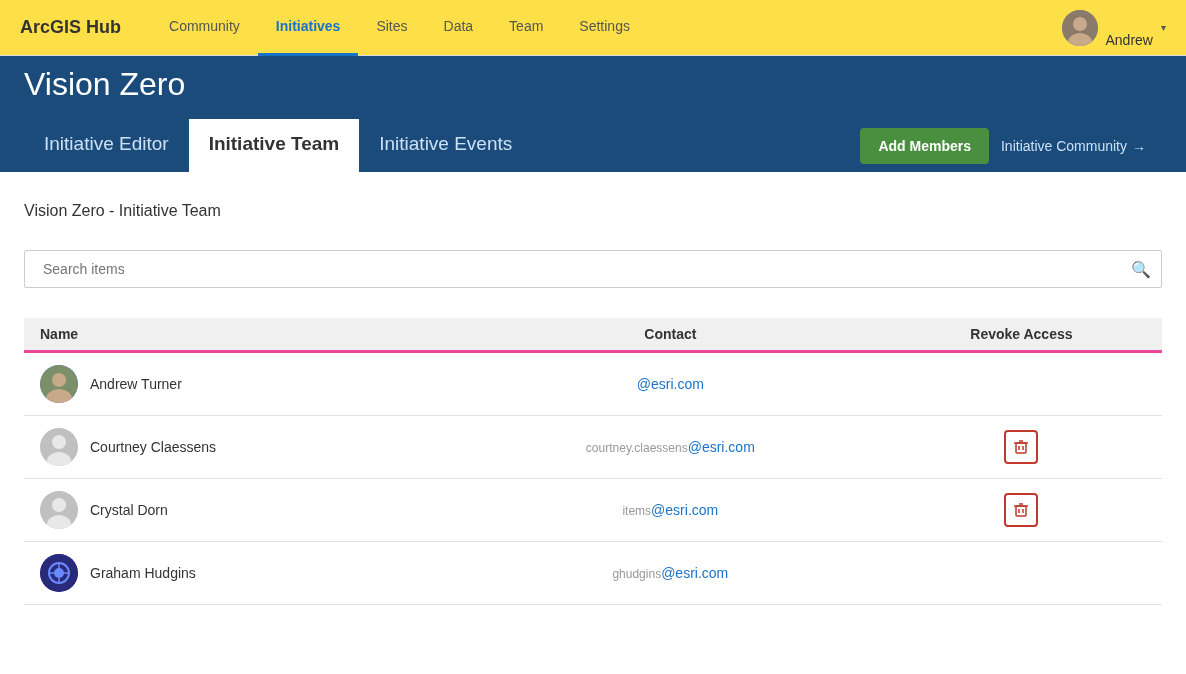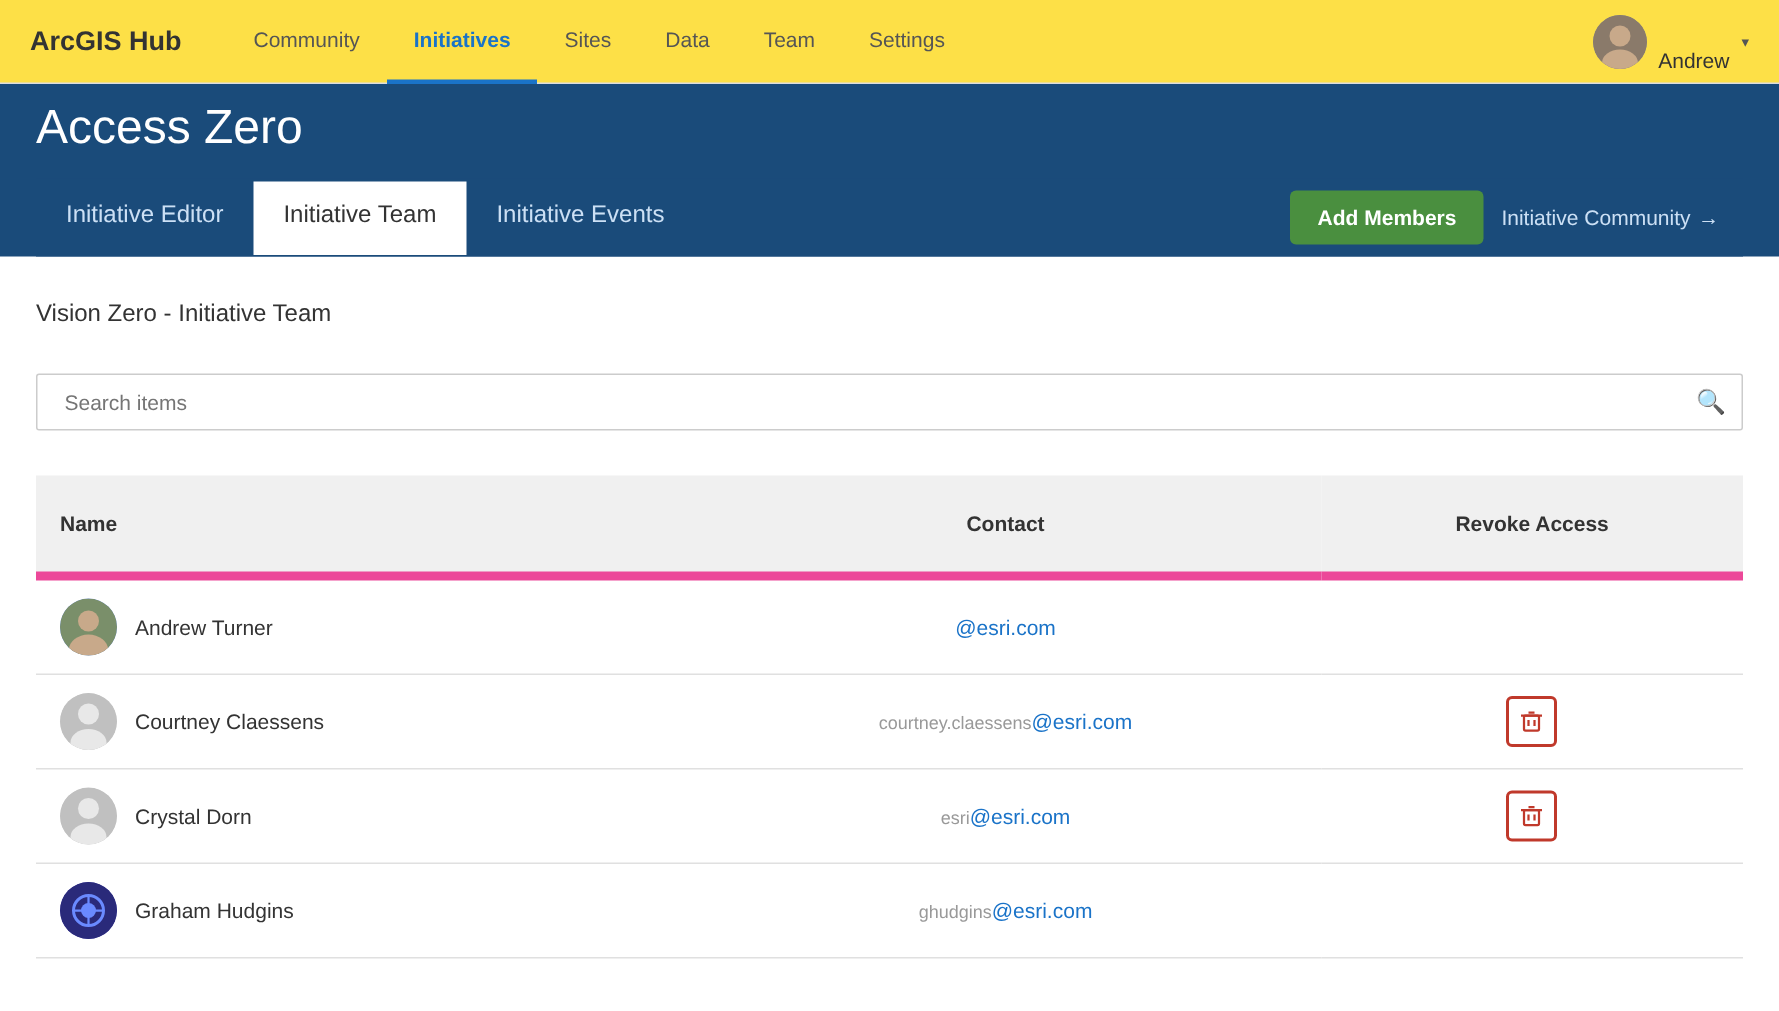--- a/index.html
+++ b/index.html
@@ -91,28 +91,28 @@
       background: #1a4b7a;
     }
     .tab-bar-left {
       display: flex;
       flex: 1;
     }
     .tab {
       padding: 14px 20px;
       color: #cce0f5;
       cursor: pointer;
-      font-size: 16px;
+      font-size: 19px;
       border-bottom: 3px solid transparent;
       white-space: nowrap;
     }
     .tab.active {
       background: #fff;
       color: #333;
-      font-weight: 400;
+      font-weight: 700;
       border-bottom: 3px solid transparent;
     }
     .tab-bar-right {
       display: flex;
       align-items: center;
       gap: 12px;
       padding: 8px 16px;
     }
     .add-members-btn {
       background: #4a8f3f;
@@ -169,26 +169,26 @@
 
     
     .members-table {
       width: 100%;
       border-collapse: collapse;
     }
     .members-table thead tr {
       background: #f0f0f0;
     }
     .members-table thead th {
-      padding: 24px 16px;
+      padding: 8px 16px;
       text-align: left;
       font-weight: 600;
       font-size: 14px;
       color: #333;
-      border-bottom: 6px solid #ec4899;
+      border-bottom: 3px solid #ec4899;
       margin-left: 23px;
     }
     .members-table thead th.contact-col {
       text-align: center;
     }
     .members-table thead th.revoke-col {
       text-align: center;
     }
     .members-table tbody tr {
       border-bottom: 1px solid #e0e0e0;
@@ -275,21 +275,21 @@
         <circle cx="18" cy="14" r="7" fill="#c8a98a"></circle>
         <ellipse cx="18" cy="32" rx="12" ry="9" fill="#c8a98a"></ellipse>
       </svg>
     </div>
     <span class="user-name">Andrew</span>
     <span class="chevron">▾</span>
   </div>
 </nav>
 
 <div class="initiative-banner">
-  <div class="initiative-title">Access Zero</div>
+  <div class="initiative-title">Vision Zero</div>
 
   <div class="tab-bar">
     <div class="tab-bar-left">
       <div class="tab">Initiative Editor</div>
       <div class="tab active">Initiative Team</div>
       <div class="tab">Initiative Events</div>
     </div>
     <div class="tab-bar-right">
       <button class="add-members-btn">Add Members</button>
       <a class="initiative-community-link">
@@ -373,21 +373,21 @@
               <svg viewBox="0 0 38 38" xmlns="http://www.w3.org/2000/svg">
                 <circle cx="19" cy="19" r="19" fill="#c0c0c0"></circle>
                 <circle cx="19" cy="14" r="7" fill="#e8e8e8"></circle>
                 <ellipse cx="19" cy="33" rx="12" ry="9" fill="#e8e8e8"></ellipse>
               </svg>
             </div>
             <span class="member-name">Crystal Dorn</span>
           </div>
         </td>
         <td class="contact-cell">
-          <span class="contact-prefix">esri</span><a class="contact-link">@esri.com</a>
+          <span class="contact-prefix">items</span><a class="contact-link">@esri.com</a>
         </td>
         <td class="revoke-cell">
           <button class="revoke-btn" title="Revoke Access">
             <svg width="16" height="16" viewBox="0 0 16 16" xmlns="http://www.w3.org/2000/svg">
               <rect x="3" y="4" width="10" height="10" rx="1" fill="none" stroke="#c0392b" stroke-width="1.5"></rect>
               <line x1="1" y1="4" x2="15" y2="4" stroke="#c0392b" stroke-width="1.5"></line>
               <line x1="6" y1="2" x2="10" y2="2" stroke="#c0392b" stroke-width="1.5"></line>
               <line x1="6" y1="7" x2="6" y2="11" stroke="#c0392b" stroke-width="1.5"></line>
               <line x1="10" y1="7" x2="10" y2="11" stroke="#c0392b" stroke-width="1.5"></line>
             </svg>

